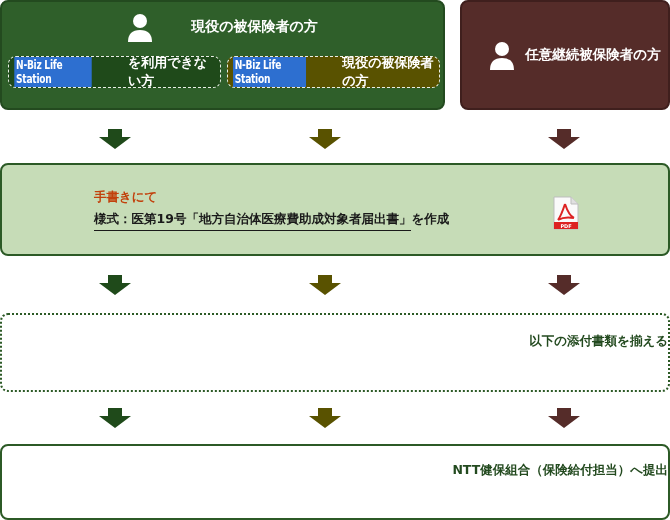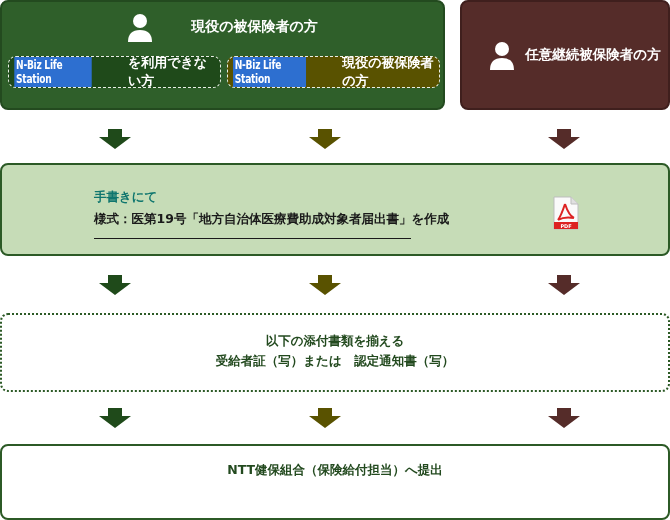--- a/index.html
+++ b/index.html
@@ -23,28 +23,28 @@
 
   
   #box-voluntary { left: 460px; top: 0; width: 210px; height: 110px; background: #552c29; border: 2px solid #3f1f1d; }
   #box-voluntary .hdr { left: 0; right: 0; top: 0; bottom: 0; justify-content: center; font-size: 13.5px; padding-left: 20px; }
 
   
   .arrow { position: absolute; width: 32px; height: 20px; }
 
   
   #box-step1 { left: 0; top: 163px; width: 670px; height: 93px; background: #c6dcb7; border: 2px solid #2c5a26; }
-  .s1-line1 { position: absolute; left: 92px; top: 24px; font-size: 12.5px; font-weight: bold; color: #0f766e; }
+  .s1-line1 { position: absolute; left: 92px; top: 24px; font-size: 12.5px; font-weight: bold; color: #c2410c; }
   .s1-line2 { position: absolute; left: 92px; top: 46px; font-size: 12.5px; font-weight: bold; color: #1a1a1a; white-space: nowrap; }
-  .s1-line2 a { color: #1a1a1a; text-decoration: none; border-bottom: 1px solid #1a1a1a; padding-bottom: 12px; }
+  .s1-line2 a { color: #1a1a1a; text-decoration: none; border-bottom: 1px solid #1a1a1a; padding-bottom: 4px; }
   .pdf { position: absolute; left: 553px; top: 196px; width: 26px; height: 34px; }
 
   
   #box-step2 { left: 0; top: 313px; width: 670px; height: 79px; background: #fff; border: 2px dotted #2c5a26; }
-  .center-text { position: absolute; left: 0; right: 0; text-align: center; font-size: 12.5px; font-weight: bold; color: #234a1f; }
+  .center-text { position: absolute; left: 0; right: 0; text-align: right; font-size: 12.5px; font-weight: bold; color: #234a1f; }
 
   
   #box-step3 { left: 0; top: 444px; width: 670px; height: 76px; background: #fff; border: 2px solid #2c5a26; }
 </style>
 </head>
 <body>
 
 <div id="box-active" class="box">
   <div class="hdr">
     <svg class="person" viewBox="0 0 26 30">
@@ -102,21 +102,20 @@
   </svg>
 <svg class="arrow" style="left:309px;top:275px" viewBox="0 0 32 20">
     <path d="M9 0 H23 V8 H32 L16 20 L0 8 H9 Z" fill="#595200"></path>
   </svg>
 <svg class="arrow" style="left:548px;top:275px" viewBox="0 0 32 20">
     <path d="M9 0 H23 V8 H32 L16 20 L0 8 H9 Z" fill="#552c29"></path>
   </svg>
 
 <div id="box-step2" class="box">
   <div class="center-text" style="top:18px">以下の添付書類を揃える</div>
-  <div class="center-text" style="top:38px">受給者証（写）または　認定通知書（写）</div>
 </div>
 
 <svg class="arrow" style="left:99px;top:408px" viewBox="0 0 32 20">
     <path d="M9 0 H23 V8 H32 L16 20 L0 8 H9 Z" fill="#1f4a1a"></path>
   </svg>
 <svg class="arrow" style="left:309px;top:408px" viewBox="0 0 32 20">
     <path d="M9 0 H23 V8 H32 L16 20 L0 8 H9 Z" fill="#595200"></path>
   </svg>
 <svg class="arrow" style="left:548px;top:408px" viewBox="0 0 32 20">
     <path d="M9 0 H23 V8 H32 L16 20 L0 8 H9 Z" fill="#552c29"></path>

